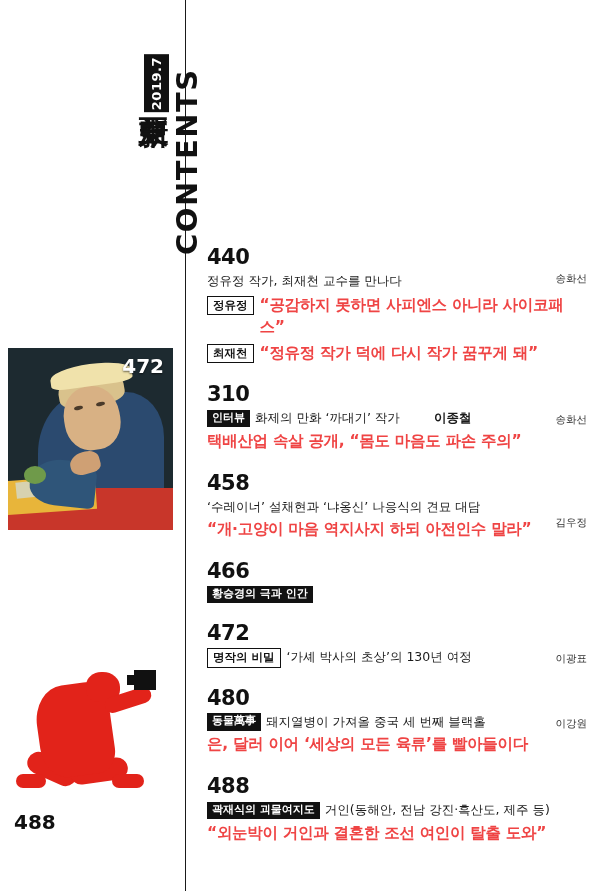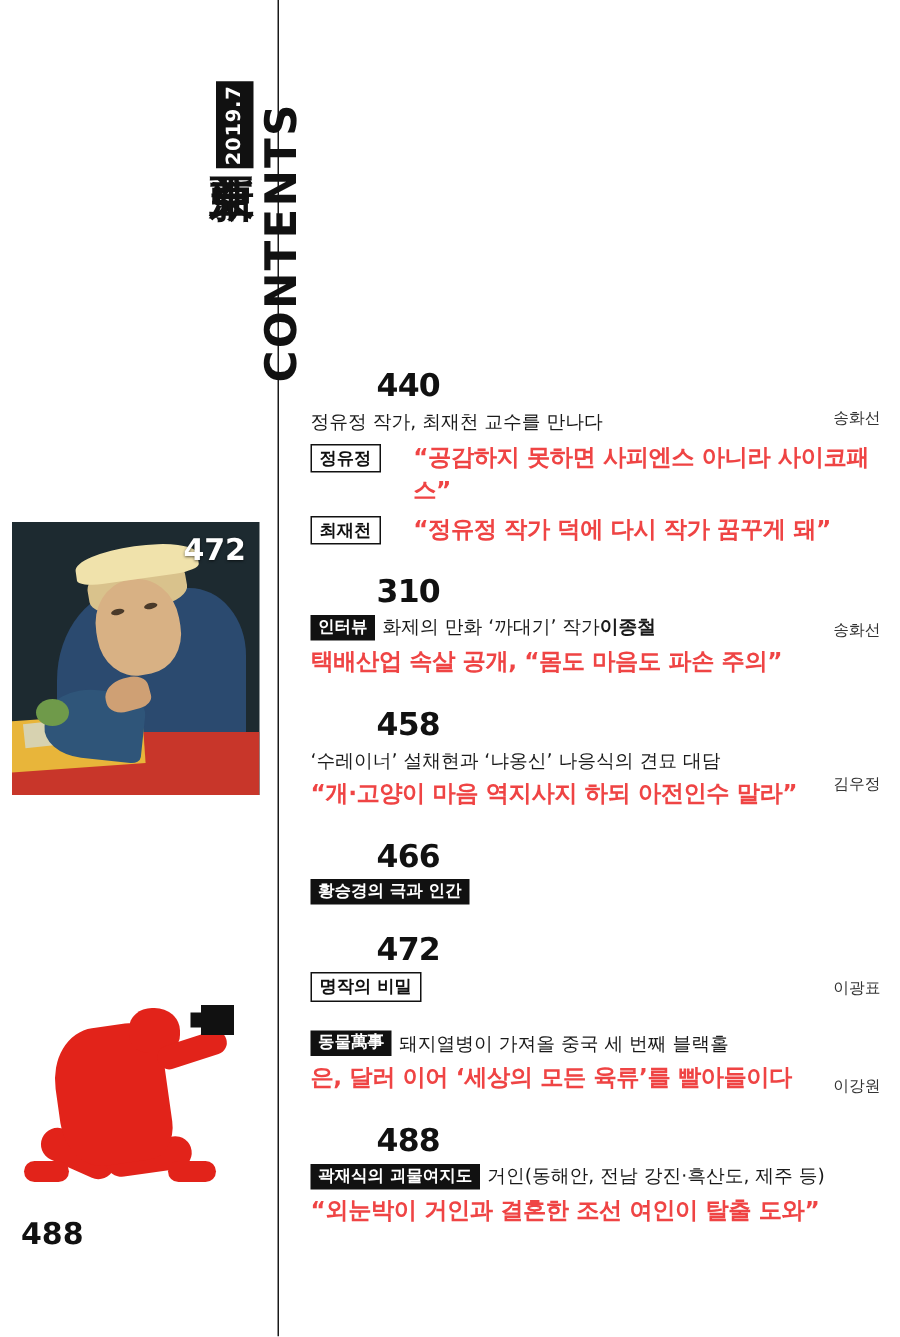--- a/index.html
+++ b/index.html
@@ -191,21 +191,20 @@
   .toc {
     position: absolute;
     left: 207px; top: 246px;
     width: 380px;
   }
   .entry { margin-bottom: 19px; position: relative; }
   .pagenum {
     font-size: 21px; font-weight: bold; color: #111;
     letter-spacing: -0.5px; line-height: 1.1;
     margin-bottom: 3px;
-    margin-left: 44px;
   }
   .subline {
     font-size: 12.5px; color: #1a1a1a; line-height: 1.5;
     display: flex; align-items: center; flex-wrap: wrap;
   }
   .byline {
     position: absolute; right: 0;
     font-size: 10.5px; color: #333;
   }
   .tag {
@@ -226,25 +225,25 @@
     margin-right: 6px;
     line-height: 1.25;
     vertical-align: middle;
   }
   .headline {
     font-size: 15.5px; font-weight: bold; color: #ef4444;
     line-height: 1.45; margin-top: 2px;
     letter-spacing: -0.3px;
   }
   .headline-row {
-    display: flex; align-items: flex-start; gap: 16px;
+    display: flex; align-items: flex-start; gap: 0px;
     margin-top: 3px;
   }
   .headline-row .tag-outline { margin-top: 2px; flex: none; }
-  .bold-inline { font-weight: bold; }
+  .bold-inline { font-weight: bold; margin-left: 34px; }
 </style>
 </head>
 <body>
 
 <div class="page">
 
   <div class="divider"></div>
 
   <div class="masthead">
     <div class="mast-badge">2019.7</div>
@@ -322,24 +321,26 @@
       <div class="subline">
         <span class="tag">황승경의 극과 인간</span>
       </div>
     </div>
 
     <div class="entry">
       <div class="pagenum">472</div>
       <div class="byline" style="top:30px;">이광표</div>
       <div class="subline">
         <span class="tag-outline">명작의 비밀</span>
-      </div>
-    </div>
-
-    <div class="entry">
+        <span>‘가셰 박사의 초상’의 130년 여정</span>
+      </div>
+    </div>
+
+    <div class="entry">
+      <div class="pagenum">480</div>
       <div class="byline" style="top:30px;">이강원</div>
       <div class="subline">
         <span class="tag">동물萬事</span>
         <span>돼지열병이 가져올 중국 세 번째 블랙홀</span>
       </div>
       <div class="headline">은, 달러 이어 ‘세상의 모든 육류’를 빨아들이다</div>
     </div>
 
     <div class="entry">
       <div class="pagenum">488</div>

